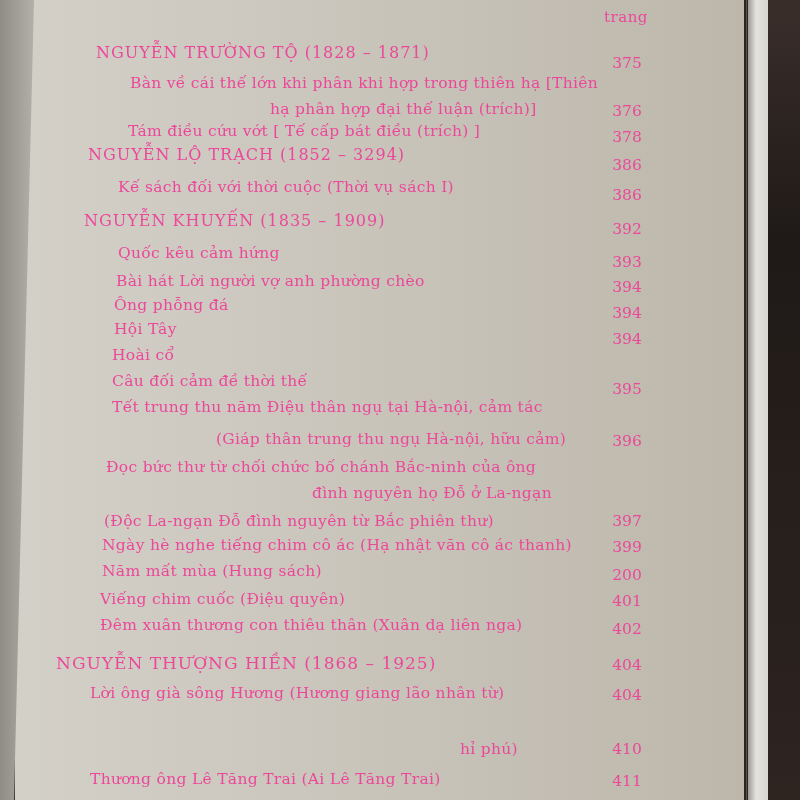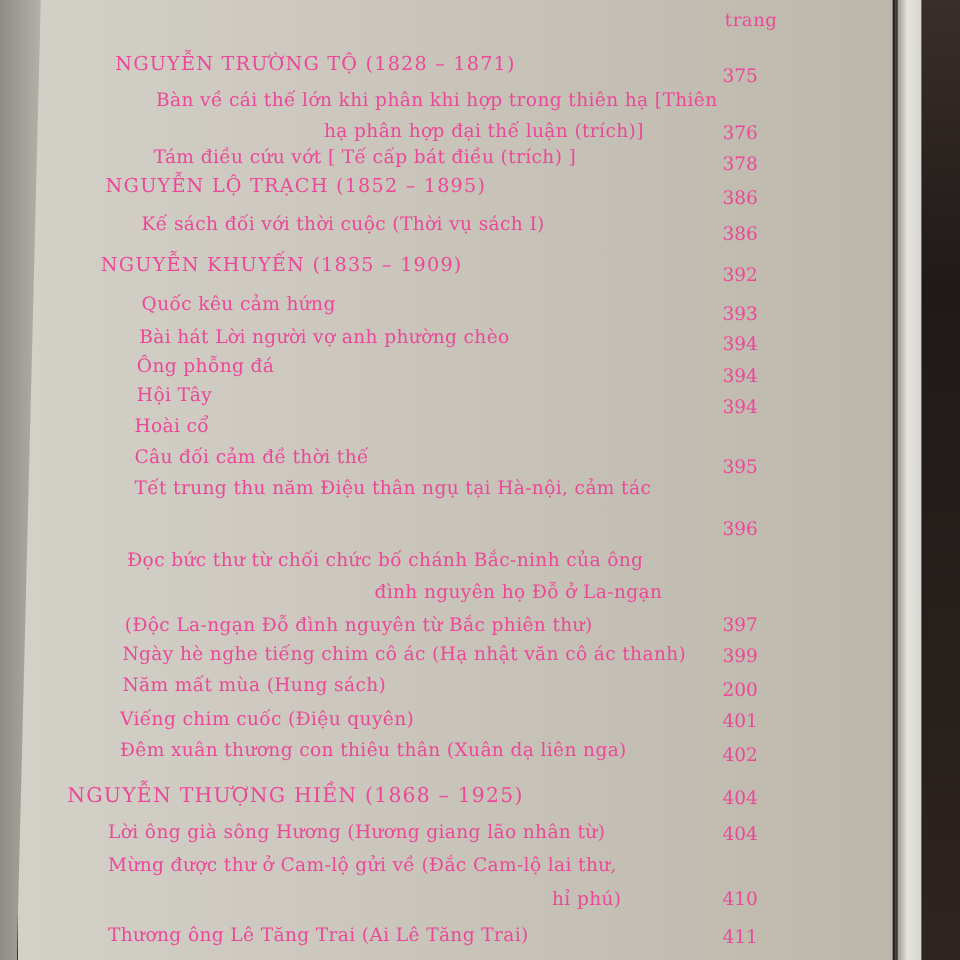--- a/index.html
+++ b/index.html
@@ -32,21 +32,21 @@
     .toc {
       position: absolute; left: 0; top: 0; width: 800px; height: 800px;
       color: #ec4899;
     }
     .line {
       position: absolute; font-size: 15.5px; line-height: 18px; white-space: nowrap;
       letter-spacing: 0.3px;
     }
     .author { font-size: 16px; letter-spacing: 1px; }
     .pnum {
-      position: absolute; font-size: 15.5px; line-height: 18px; text-align: left; width: 50px;
+      position: absolute; font-size: 15.5px; line-height: 18px; text-align: center; width: 50px;
     }
     .col-header { position: absolute; left: 604px; top: 8px; font-size: 15px; letter-spacing: 0.5px; }
   </style>
 </head>
 <body>
 
 <div class="left-fold"></div>
 <div class="page"></div>
 <div class="page-rule"></div>
 <div class="page-edge"></div>
@@ -59,21 +59,21 @@
   <div class="pnum" style="left:602px;top:54px">375</div>
 
   <div class="line" style="left:130px;top:74px">Bàn về cái thế lớn khi phân khi hợp trong thiên hạ [Thiên</div>
 
   <div class="line" style="left:270px;top:100px">hạ phân hợp đại thế luận (trích)]</div>
   <div class="pnum" style="left:602px;top:102px">376</div>
 
   <div class="line" style="left:128px;top:122px">Tám điều cứu vớt [ Tế cấp bát điều (trích) ]</div>
   <div class="pnum" style="left:602px;top:128px">378</div>
 
-  <div class="line author" style="left:88px;top:146px">NGUYỄN LỘ TRẠCH (1852 – 1895)</div>
+  <div class="line author" style="left:88px;top:146px">NGUYỄN LỘ TRẠCH (1852 – 3294)</div>
   <div class="pnum" style="left:602px;top:156px">386</div>
 
   <div class="line" style="left:118px;top:178px">Kế sách đối với thời cuộc (Thời vụ sách I)</div>
   <div class="pnum" style="left:602px;top:186px">386</div>
 
   <div class="line author" style="left:84px;top:212px">NGUYỄN KHUYẾN (1835 – 1909)</div>
   <div class="pnum" style="left:602px;top:220px">392</div>
 
   <div class="line" style="left:118px;top:244px">Quốc kêu cảm hứng</div>
   <div class="pnum" style="left:602px;top:253px">393</div>
@@ -87,20 +87,21 @@
   <div class="line" style="left:114px;top:320px">Hội Tây</div>
   <div class="pnum" style="left:602px;top:330px">394</div>
 
   <div class="line" style="left:112px;top:346px">Hoài cổ</div>
 
   <div class="line" style="left:112px;top:372px">Câu đối cảm đề thời thế</div>
   <div class="pnum" style="left:602px;top:380px">395</div>
 
   <div class="line" style="left:112px;top:398px">Tết trung thu năm Điệu thân ngụ tại Hà-nội, cảm tác</div>
 
+  <div class="line" style="left:216px;top:430px">(Giáp thân trung thu ngụ Hà-nội, hữu cảm)</div>
   <div class="pnum" style="left:602px;top:432px">396</div>
 
   <div class="line" style="left:106px;top:458px">Đọc bức thư từ chối chức bố chánh Bắc-ninh của ông</div>
 
   <div class="line" style="left:312px;top:484px">đình nguyên họ Đỗ ở La-ngạn</div>
 
   <div class="line" style="left:104px;top:512px">(Độc La-ngạn Đỗ đình nguyên từ Bắc phiên thư)</div>
   <div class="pnum" style="left:602px;top:512px">397</div>
 
   <div class="line" style="left:102px;top:536px">Ngày hè nghe tiếng chim cô ác (Hạ nhật văn cô ác thanh)</div>
@@ -114,20 +115,19 @@
 
   <div class="line" style="left:100px;top:616px">Đêm xuân thương con thiêu thân (Xuân dạ liên nga)</div>
   <div class="pnum" style="left:602px;top:620px">402</div>
 
   <div class="line author" style="left:56px;top:654px;font-size:17px">NGUYỄN THƯỢNG HIỀN (1868 – 1925)</div>
   <div class="pnum" style="left:602px;top:656px">404</div>
 
   <div class="line" style="left:90px;top:684px">Lời ông già sông Hương (Hương giang lão nhân từ)</div>
   <div class="pnum" style="left:602px;top:686px">404</div>
 
-  <div class="line" style="left:90px;top:712px">Mừng được thư ở Cam-lộ gửi về (Đắc Cam-lộ lai thư,</div>
 
   <div class="line" style="left:460px;top:740px">hỉ phú)</div>
   <div class="pnum" style="left:602px;top:740px">410</div>
 
   <div class="line" style="left:90px;top:770px">Thương ông Lê Tăng Trai (Ai Lê Tăng Trai)</div>
   <div class="pnum" style="left:602px;top:772px">411</div>
 </div>
 
 </body></html>

